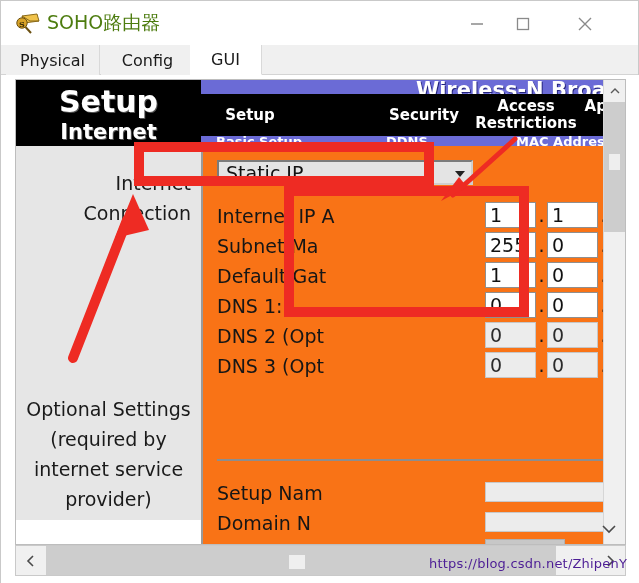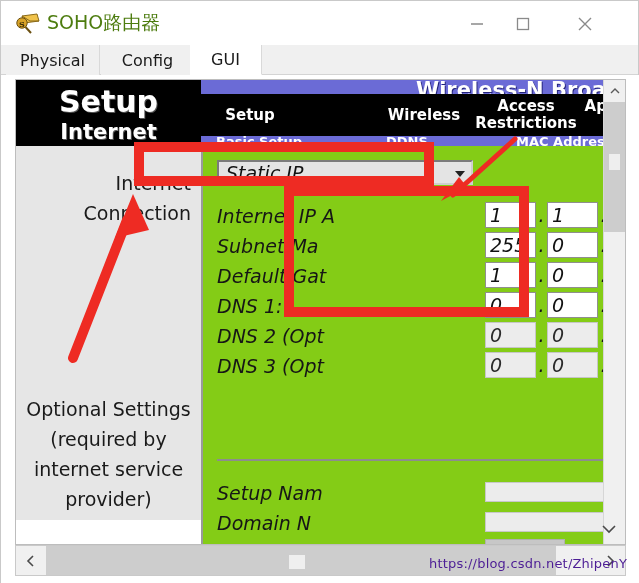--- a/index.html
+++ b/index.html
@@ -156,23 +156,22 @@
   .rp-network-title{
     position:absolute;left:0;top:3px;width:185px;text-align:center;
     font-size:23px;font-weight:bold;color:#ffffff;
     font-family:"DejaVu Sans", sans-serif;
     text-shadow:1px 1px 0 #555;
   }
 
   
   .rp-main{
     position:absolute;left:185px;top:66px;width:430px;height:414px;
-    background:#84cc16;
+    background:#f97316;
     border-left:2px solid #9a9a9a;
-    font-style:italic;
   }
   .sel-wrap{position:absolute;left:14px;top:14px;}
   .fakeselect{
     width:256px;height:25px;
     background:#e4e4e4;border:2px inset #cfcfcf;
     box-sizing:border-box;position:relative;
     font-size:19px;color:#111;
     font-family:"DejaVu Sans", sans-serif;
     display:flex;align-items:center;padding-left:7px;
   }
@@ -328,21 +327,21 @@
 
       <div class="routerpage">
 
         <div class="rp-header">
           <div class="rp-brand">Wireless-N Broadba</div>
           <div class="rp-navbar">
             <div class="rp-nav" id="nav-setup">
               <span>Setup</span>
             </div>
             <div class="rp-nav" id="nav-security">
-              <span>Wireless</span>
+              <span>Security</span>
             </div>
             <div class="rp-nav" id="nav-access">
               <span>Access Restrictions</span>
             </div>
             <div class="rp-nav" id="nav-apps">
               <span>Applications &amp; Gaming</span>
             </div>
 
           </div>
           <div class="rp-subnav">

